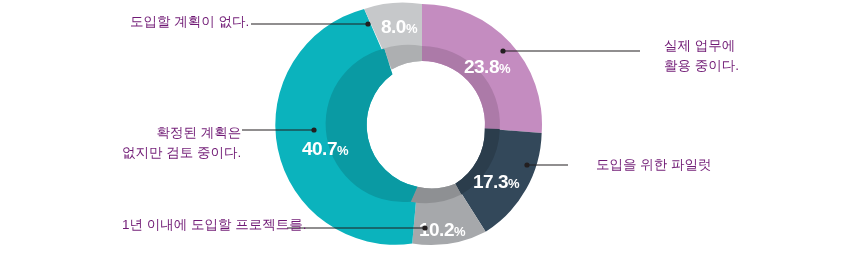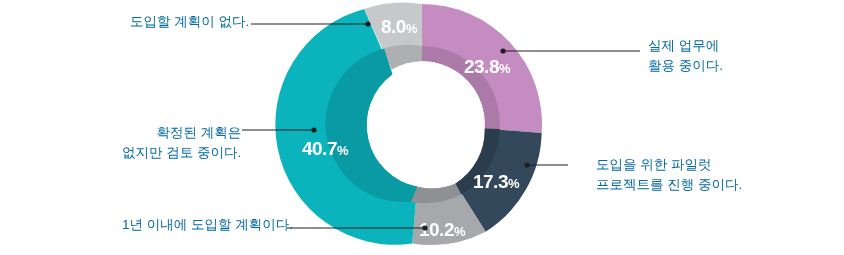--- a/index.html
+++ b/index.html
@@ -36,36 +36,36 @@
     font-size: 19px;
     letter-spacing: -0.5px;
   }
   .pct-sign {
     font-size: 13px;
     font-weight: bold;
   }
 
   .callout {
     position: absolute;
-    color: #0369a1;
+    color: #701a75;
     font-family: "Liberation Sans", "DejaVu Sans", sans-serif;
     font-size: 13.5px;
     line-height: 1.45;
     white-space: nowrap;
   }
   .callout.right { text-align: left; }
   .callout.left  { text-align: right; }
 
   .callout-line { display: block; }
 
   
   #lbl-no-plan      { left: 130px; top: 12px; }
   #lbl-reviewing    { left: 122px; top: 123px; }
   #lbl-within-year  { left: 122px; top: 215px; }
-  #lbl-in-use       { left: 648px; top: 36px; }
+  #lbl-in-use       { left: 664px; top: 36px; }
   #lbl-pilot        { left: 596px; top: 155px; }
 </style>
 </head>
 <body>
 
 <div id="chart-root">
 
   <svg class="chart-svg" viewBox="0 0 844 255">
 
     <g>
@@ -177,26 +177,25 @@
   <div class="callout left" id="lbl-no-plan">
     <span class="callout-line">도입할 계획이 없다.</span>
   </div>
 
   <div class="callout left" id="lbl-reviewing">
     <span class="callout-line">확정된 계획은</span>
     <span class="callout-line">없지만 검토 중이다.</span>
   </div>
 
   <div class="callout left" id="lbl-within-year">
-    <span class="callout-line">1년 이내에 도입할 계획이다.</span>
+    <span class="callout-line">1년 이내에 도입할 프로젝트를.</span>
   </div>
 
   <div class="callout right" id="lbl-in-use">
     <span class="callout-line">실제 업무에</span>
     <span class="callout-line">활용 중이다.</span>
   </div>
 
   <div class="callout right" id="lbl-pilot">
     <span class="callout-line">도입을 위한 파일럿</span>
-    <span class="callout-line">프로젝트를 진행 중이다.</span>
   </div>
 
 </div>
 
 </body></html>

